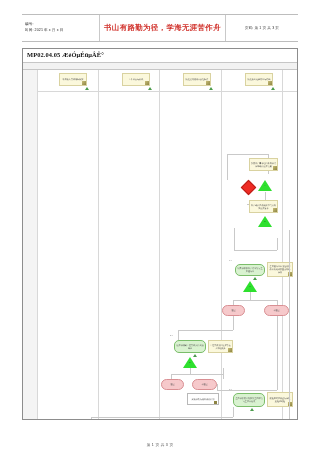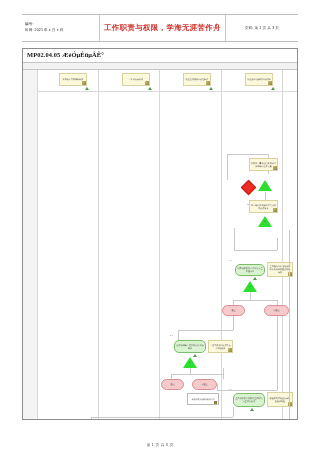--- a/index.html
+++ b/index.html
@@ -108,21 +108,21 @@
 </style>
 </head>
 <body>
 
 <div class="page-header">
   <div class="hdr-cell hdr-left">
     <div>编号:</div>
     <div>时间: 2021 年 x 月 x 日</div>
   </div>
   <div class="hdr-cell hdr-mid">
-    <span>工作职责与权限，学海无涯苦作舟</span>
+    <span>书山有路勤为径，学海无涯苦作舟</span>
   </div>
   <div class="hdr-cell hdr-right">
     <span>页码: 第 1 页 共 3 页</span>
   </div>
 </div>
 
 <div class="diagram-frame">
 
   <div class="diagram-title">MP02.04.05 ÆéÓµÉüµÂÊ°</div>
 

